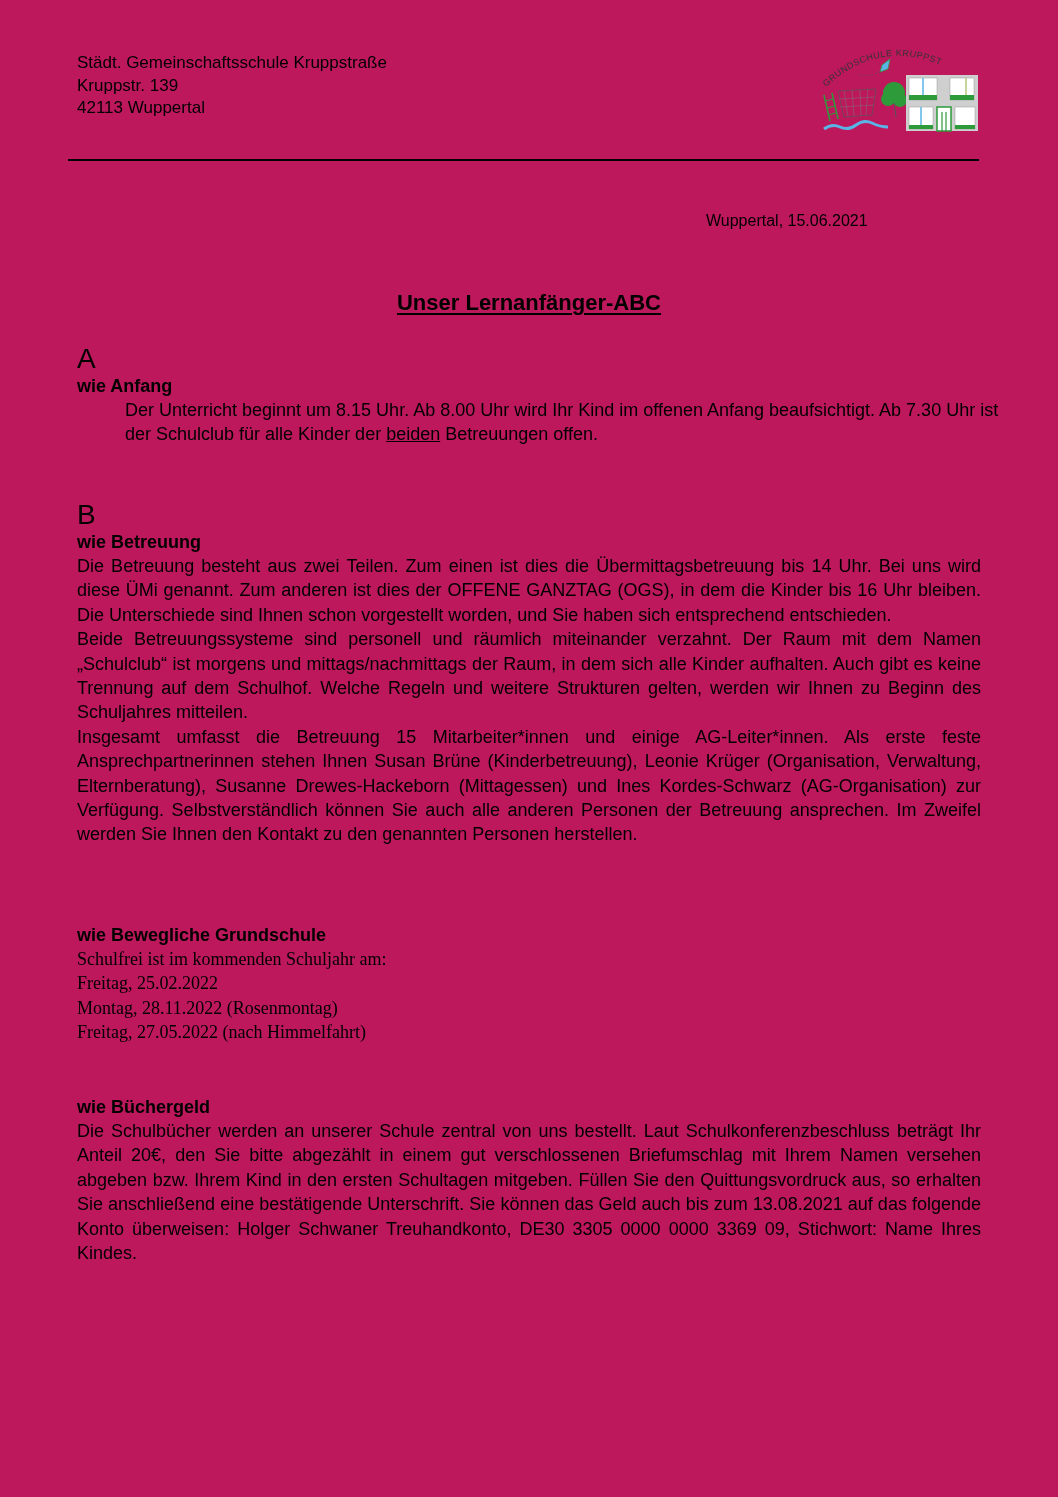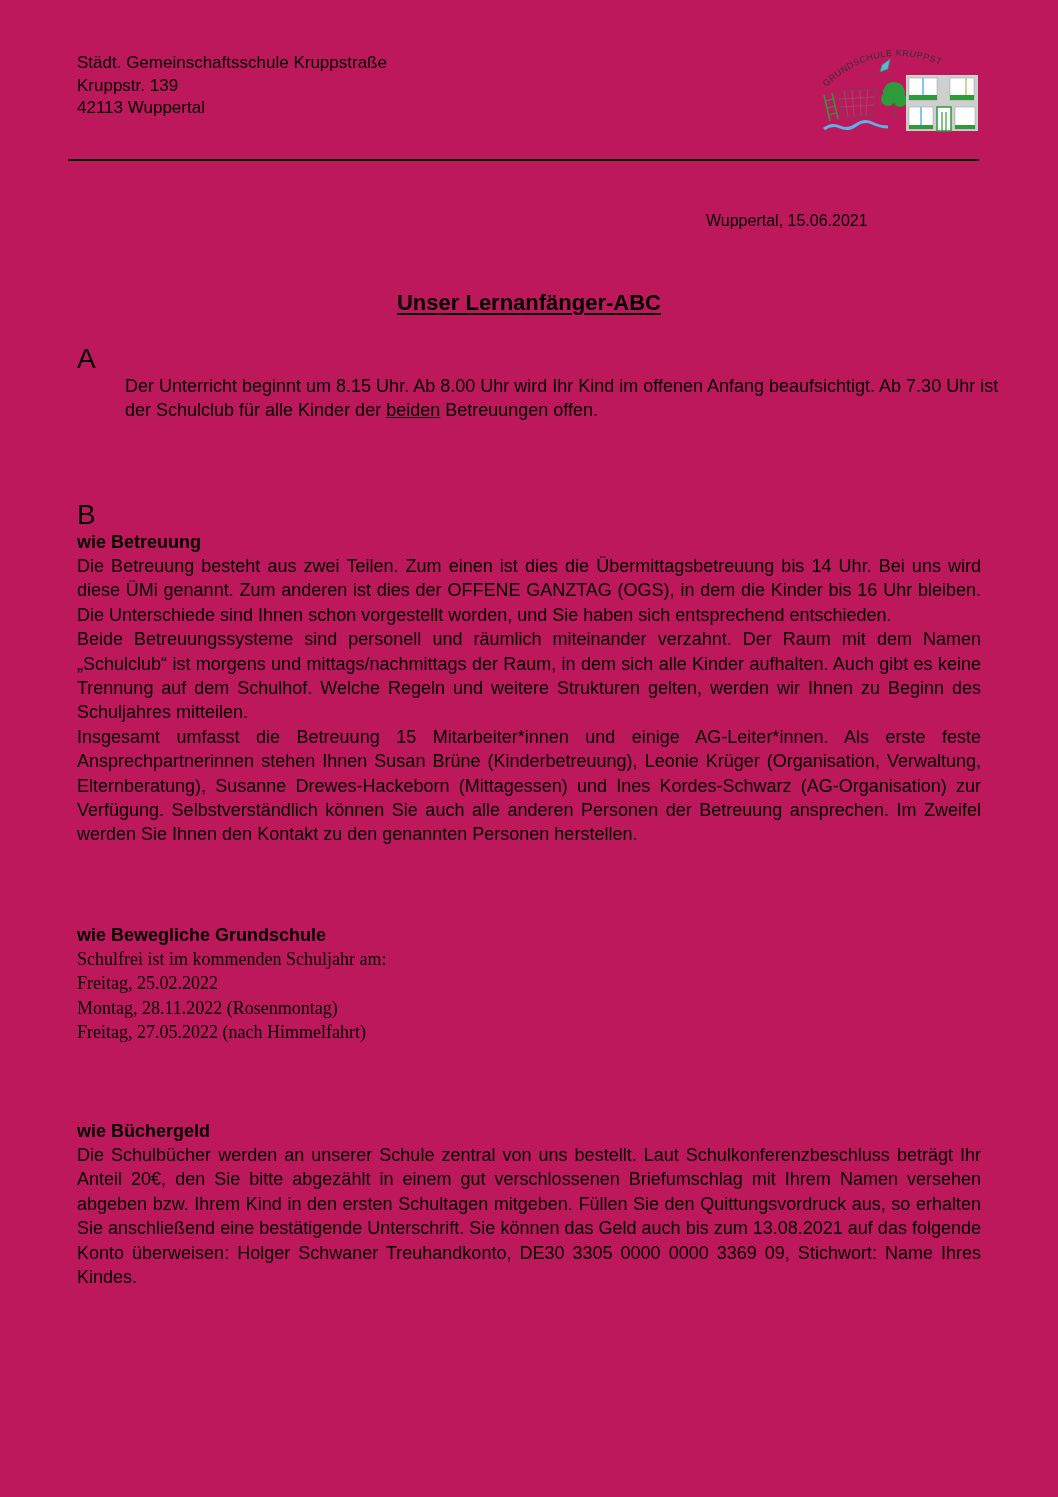--- a/index.html
+++ b/index.html
@@ -147,20 +147,21 @@
   <div class="rule"></div>
 
   <div class="date">Wuppertal, 15.06.2021</div>
 
   <div class="title">
     <span>Unser Lernanfänger-ABC</span>
   </div>
 
   <div class="content" style="top:344px;">
     <div class="letter">A</div>
+    <div class="subhead">wie Anfang</div>
     <div class="para left" style="width:904px;">
       <span>Der Unterricht beginnt um 8.15 Uhr. Ab 8.00 Uhr wird Ihr Kind im offenen Anfang beaufsichtigt. Ab 7.30 Uhr ist der Schulclub für alle Kinder der </span><span class="ul">beiden</span><span> Betreuungen offen.</span>
     </div>
   </div>
 
   <div class="content" style="top:500px;">
     <div class="letter">B</div>
     <div class="subhead">wie Betreuung</div>
     <div class="para">Die Betreuung besteht aus zwei Teilen. Zum einen ist dies die Übermittagsbetreuung bis 14 Uhr. Bei uns wird diese ÜMi genannt. Zum anderen ist dies der OFFENE GANZTAG (OGS), in dem die Kinder bis 16 Uhr bleiben. Die Unterschiede sind Ihnen schon vorgestellt worden, und Sie haben sich entsprechend entschieden.</div>
     <div class="para">Beide Betreuungssysteme sind personell und räumlich miteinander verzahnt. Der Raum mit dem Namen „Schulclub“ ist morgens und mittags/nachmittags der Raum, in dem sich alle Kinder aufhalten. Auch gibt es keine Trennung auf dem Schulhof. Welche Regeln und weitere Strukturen gelten, werden wir Ihnen zu Beginn des Schuljahres mitteilen.</div>
@@ -168,18 +169,18 @@
   </div>
 
   <div class="content" style="top:923px;">
     <div class="subhead">wie Bewegliche Grundschule</div>
     <div class="line">Schulfrei ist im kommenden Schuljahr am:</div>
     <div class="line">Freitag, 25.02.2022</div>
     <div class="line">Montag, 28.11.2022 (Rosenmontag)</div>
     <div class="line">Freitag, 27.05.2022 (nach Himmelfahrt)</div>
   </div>
 
-  <div class="content" style="top:1119px;">
+  <div class="content" style="top:1095px;">
     <div class="subhead">wie Büchergeld</div>
     <div class="para">Die Schulbücher werden an unserer Schule zentral von uns bestellt. Laut Schulkonferenzbeschluss beträgt Ihr Anteil 20€, den Sie bitte abgezählt in einem gut verschlossenen Briefumschlag mit Ihrem Namen versehen abgeben bzw. Ihrem Kind in den ersten Schultagen mitgeben. Füllen Sie den Quittungsvordruck aus, so erhalten Sie anschließend eine bestätigende Unterschrift. Sie können das Geld auch bis zum 13.08.2021 auf das folgende Konto überweisen: Holger Schwaner Treuhandkonto, DE30 3305 0000 0000 3369 09, Stichwort: Name Ihres Kindes.</div>
   </div>
 
 </div>
 
 </body></html>

